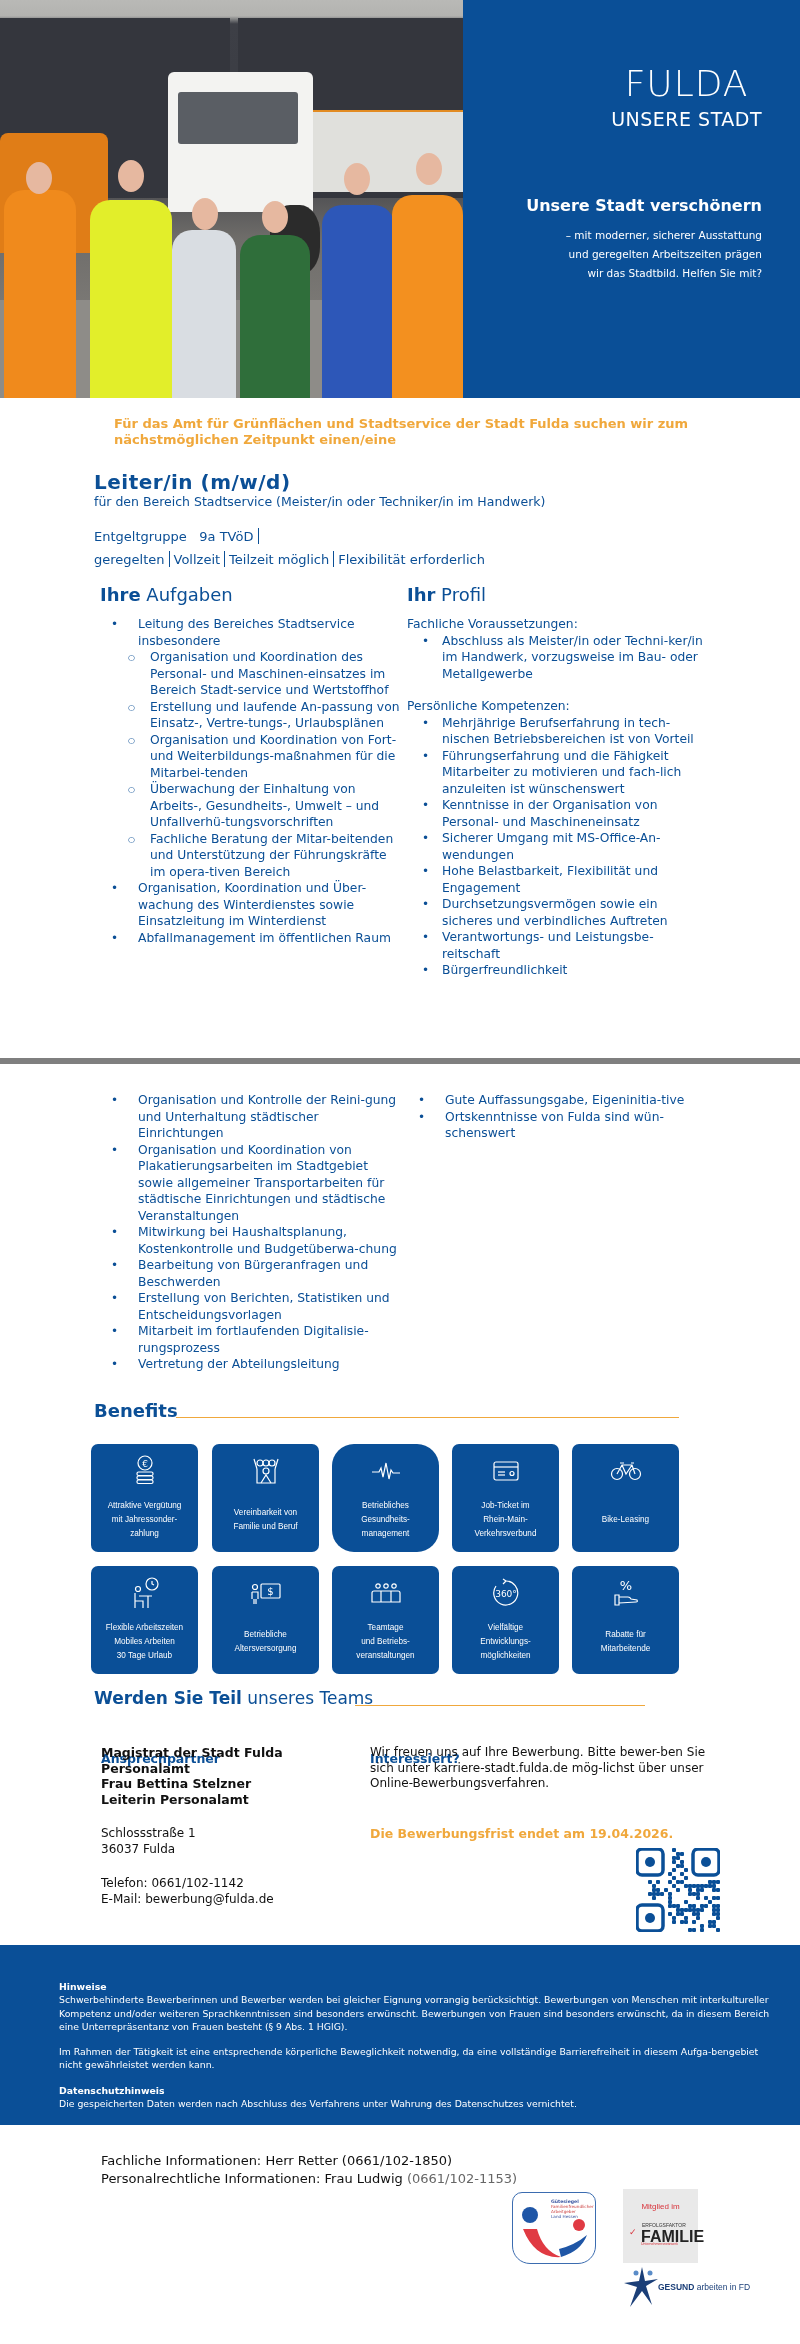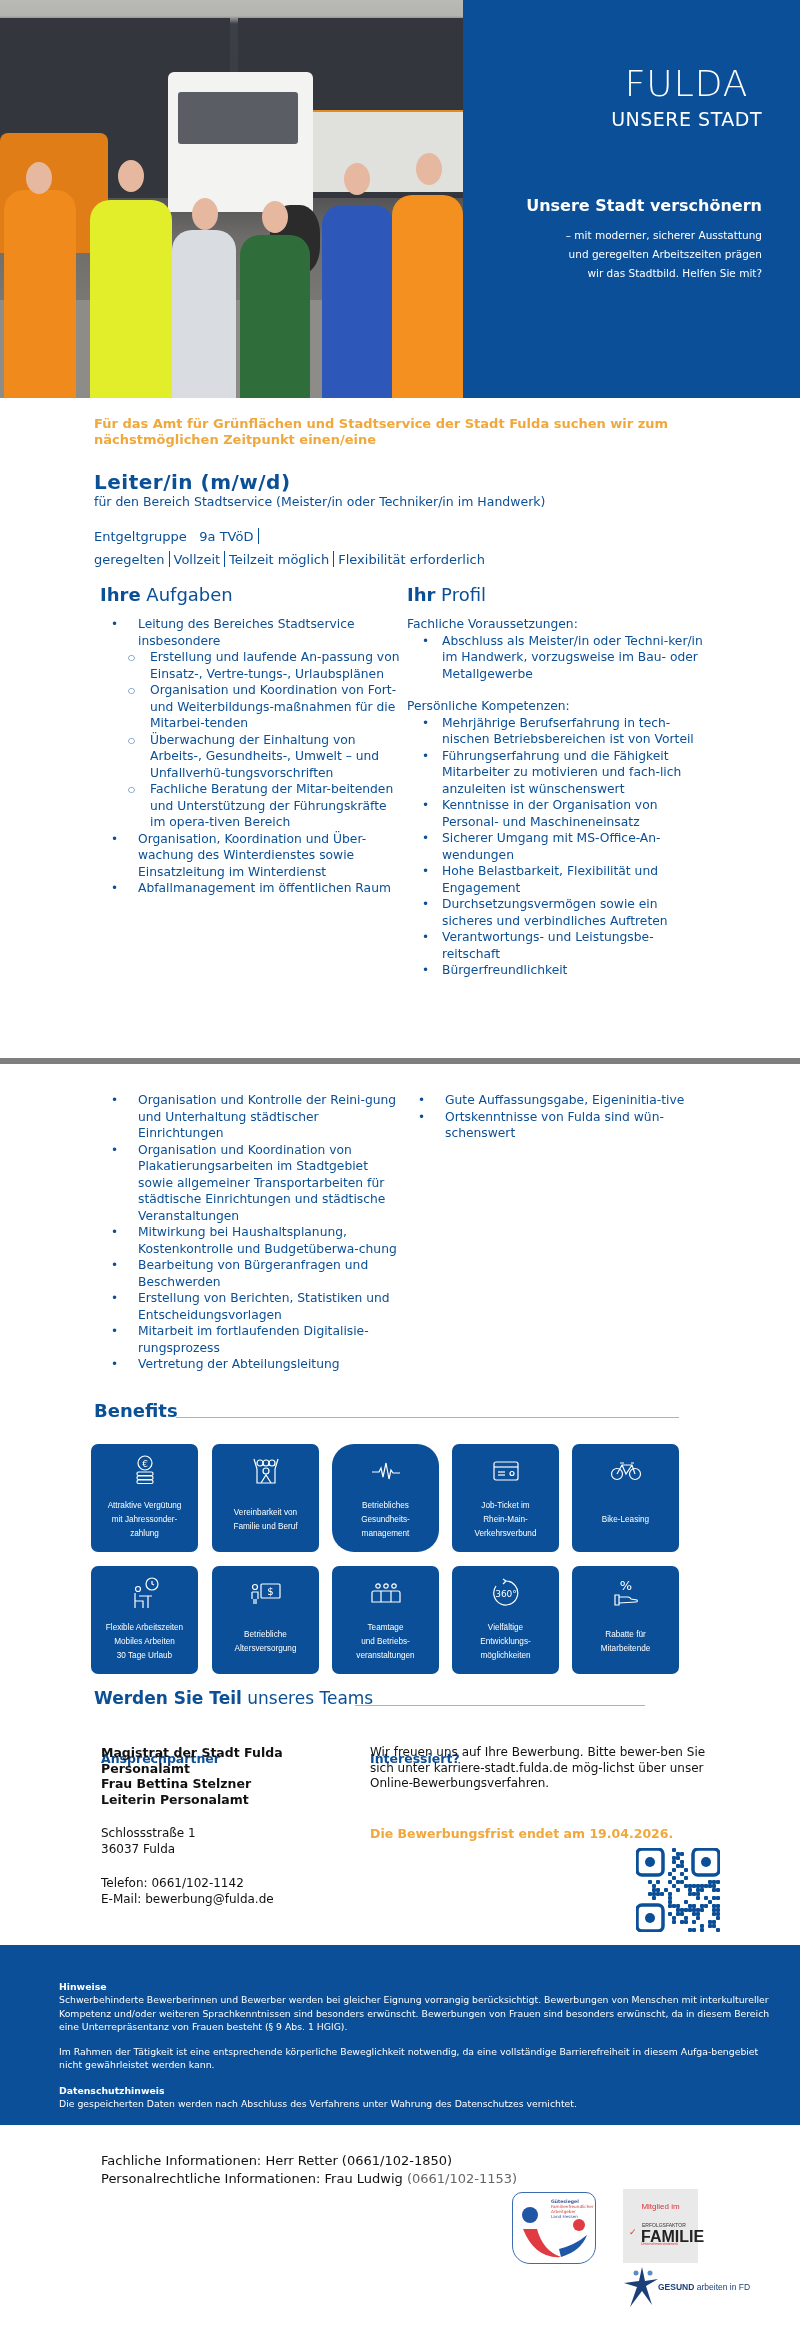--- a/index.html
+++ b/index.html
@@ -22,21 +22,21 @@
     .person .head { position: absolute; width: 26px; height: 32px; border-radius: 50%; background: #e6b8a0; }
     .hero-panel { position: absolute; left: 463px; top: 0; width: 337px; height: 398px; background: #0a4f97; color: #ffffff; }
     .logo { position: absolute; right: 38px; top: 64px; text-align: center; color: #ffffff; }
     .logo-word { font-family: "DejaVu Sans", sans-serif; font-size: 36px; letter-spacing: 1px; font-weight: 300; line-height: 40px; }
     .logo-sub { font-size: 19px; letter-spacing: 0.5px; margin-top: 4px; }
     .hero-headline { position: absolute; right: 38px; top: 196px; font-size: 16px; font-weight: bold; text-align: right; white-space: nowrap; }
     .hero-sub { position: absolute; right: 38px; top: 226px; font-size: 10.5px; line-height: 19px; text-align: right; white-space: nowrap; }
 
     
     .intro { position: absolute; left: 94px; top: 416px; width: 640px; }
-    .intro-orange { color: #f0a83c; font-weight: bold; font-size: 13px; line-height: 16px; }
+    .intro-orange { color: #f0a83c; font-weight: bold; font-size: 13px; line-height: 16px; margin-left: 20px; }
     .job-title { position: absolute; left: 94px; top: 470px; font-size: 20px; font-weight: bold; color: #0b4f96; letter-spacing: 0.5px; }
     .job-sub { position: absolute; left: 94px; top: 494px; font-size: 12.5px; color: #0b4f96; }
     .pay { position: absolute; left: 94px; top: 528px; font-size: 13px; color: #0b4f96; }
     .pay .sep { display: inline-block; width: 1px; height: 16px; background: #0b4f96; margin: 0 5px; vertical-align: -3px; }
     .conditions { position: absolute; left: 94px; top: 551px; font-size: 13px; color: #0b4f96; }
     .conditions .sep { display: inline-block; width: 1px; height: 16px; background: #0b4f96; margin: 0 4px; vertical-align: -3px; }
 
     
     .col { position: absolute; font-size: 12.3px; line-height: 16.5px; color: #0b4f96; }
     .col-left { left: 100px; top: 584px; width: 300px; }
@@ -150,20 +150,21 @@
 <div class="conditions">
   <span>geregelten</span><span class="sep"></span><span>Vollzeit</span><span class="sep"></span><span>Teilzeit möglich</span><span class="sep"></span><span>Flexibilität erforderlich</span>
 </div>
 
 <div class="col col-left">
   <div class="sec-head"><b>Ihre</b><span> Aufgaben</span></div>
   <ul class="b1">
     <li>
       <span>Leitung des Bereiches Stadtservice insbesondere</span>
       <ul class="b2" style="margin-left:-38px;">
+        <li>Organisation und Koordination des Personal- und Maschinen-einsatzes im Bereich Stadt-service und Wertstoffhof</li>
         <li>Erstellung und laufende An-passung von Einsatz-, Vertre-tungs-, Urlaubsplänen</li>
         <li>Organisation und Koordination von Fort- und Weiterbildungs-maßnahmen für die Mitarbei-tenden</li>
         <li>Überwachung der Einhaltung von Arbeits-, Gesundheits-, Umwelt – und Unfallverhü-tungsvorschriften</li>
         <li>Fachliche Beratung der Mitar-beitenden und Unterstützung der Führungskräfte im opera-tiven Bereich</li>
       </ul>
     </li>
     <li>Organisation, Koordination und Über-wachung des Winterdienstes sowie Einsatzleitung im Winterdienst</li>
     <li>Abfallmanagement im öffentlichen Raum</li>
   </ul>
 </div>

